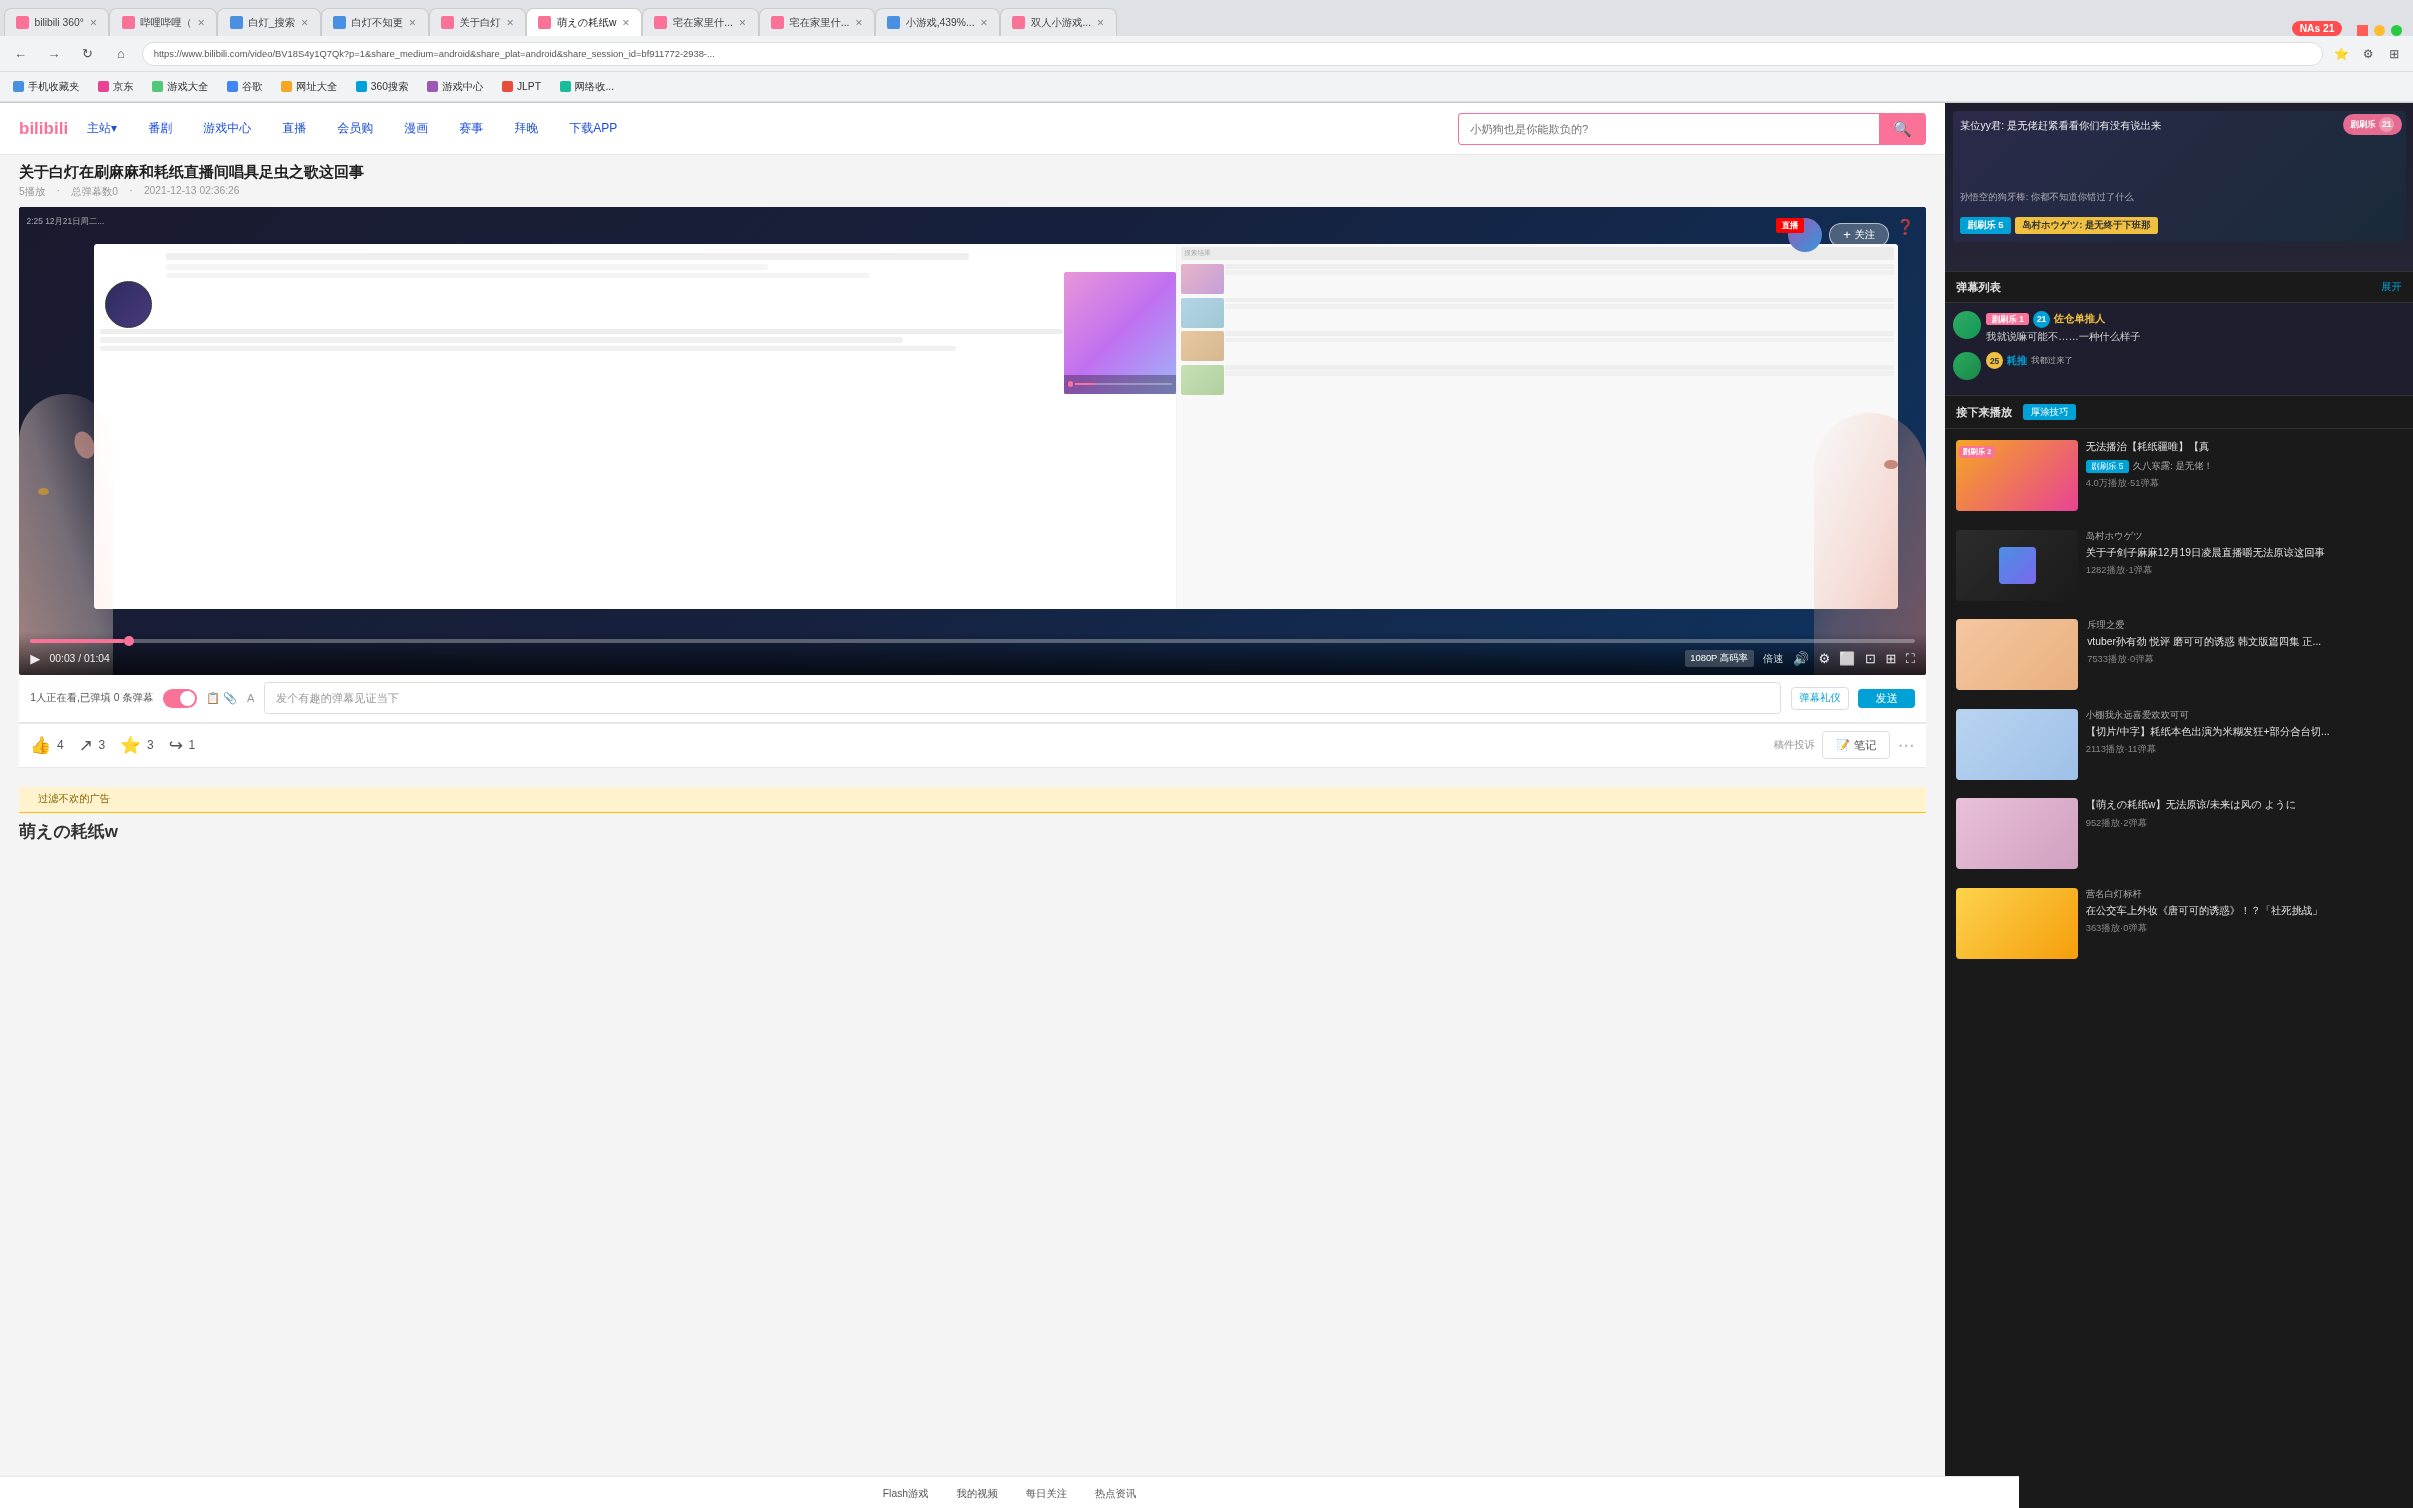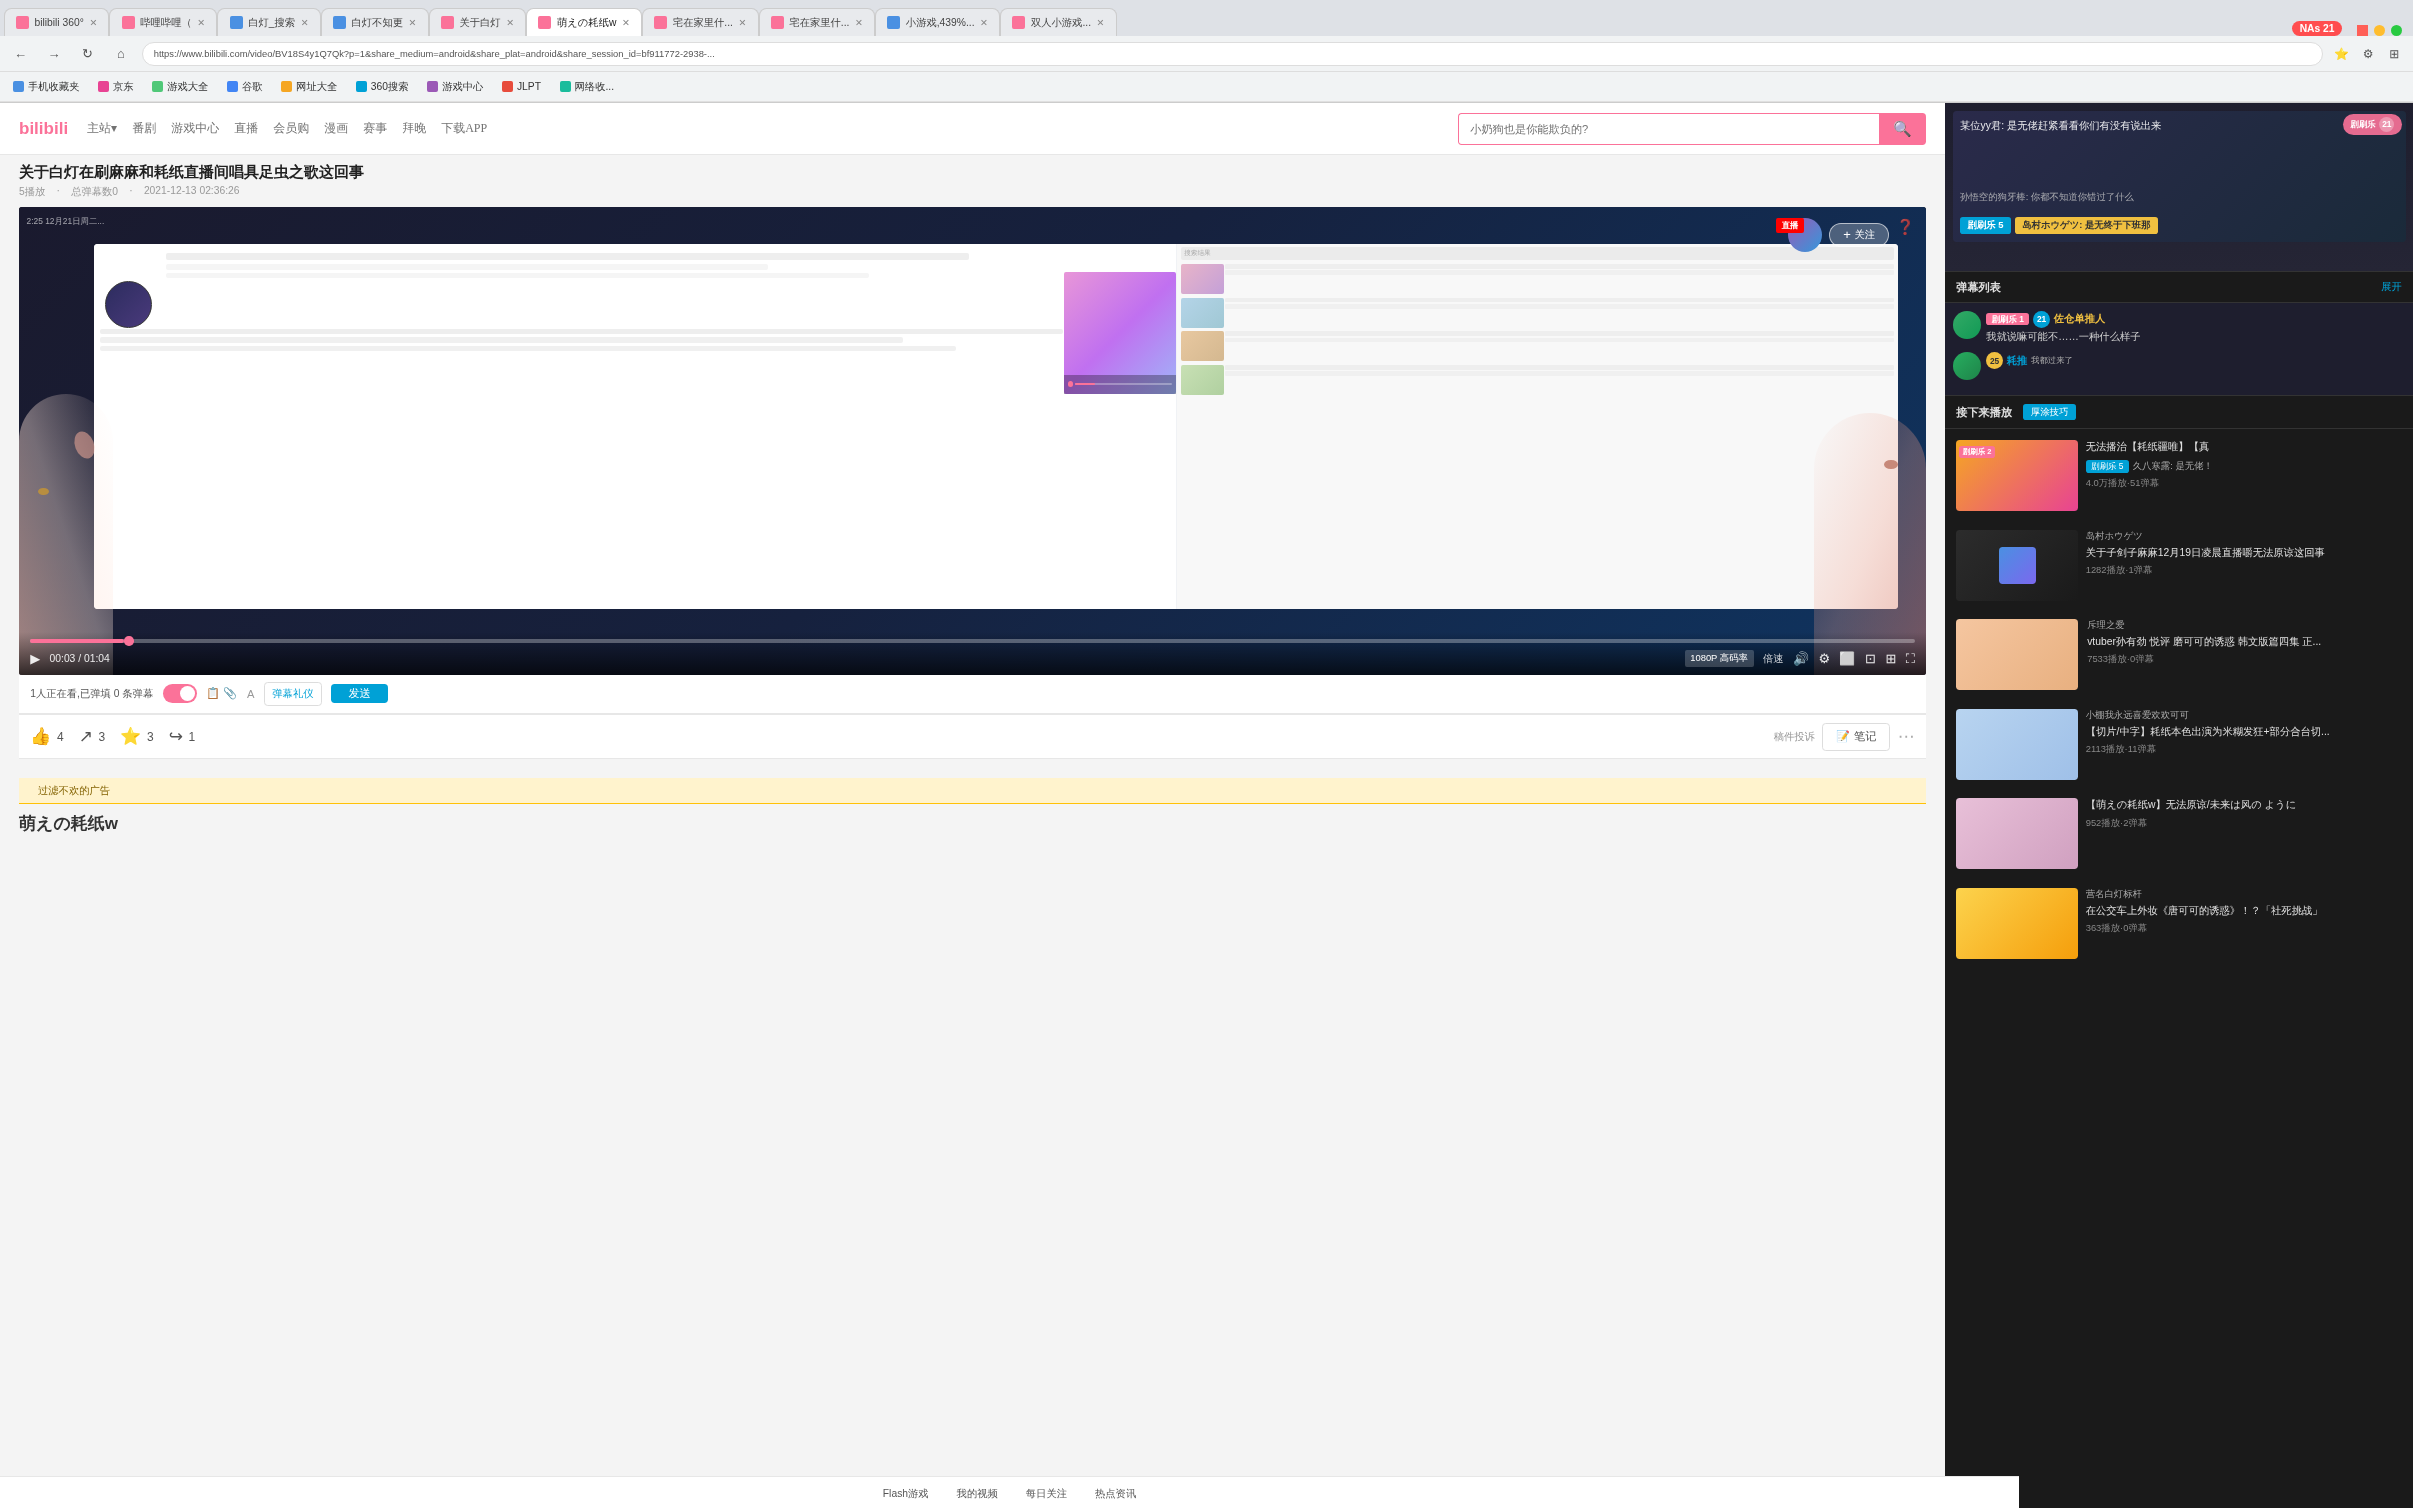--- a/index.html
+++ b/index.html
@@ -23,21 +23,21 @@
     .bookmarks-bar { height: 30px; background: #f1f3f4; border-bottom: 0.9px solid #e0e0e0; display: flex; align-items: center; padding: 0 7.5px; gap: 7.5px; font-size: 10.3px; color: #333; overflow: hidden; }
     .bookmark-item { display: flex; align-items: center; gap: 3.7px; padding: 1.9px 5.6px; border-radius: 3.7px; white-space: nowrap; cursor: pointer; }
     .bk-icon { width: 11.2px; height: 11.2px; border-radius: 1.9px; display: inline-block; flex-shrink: 0; }
     
     
     .bilibili-page { flex: 1; background: #f4f4f4; overflow: hidden; }
     
     
     .bili-header { background: #fff; padding: 0 19px; height: 52px; display: flex; align-items: center; gap: 19px; border-bottom: 0.9px solid #e7e7e7; }
     .bili-logo { color: #fb7299; font-weight: bold; font-size: 17px; }
-    .bili-nav { display: flex; gap: 15px; font-size: 12px; color: #737373; font-family: Liberation Serif, serif; }
+    .bili-nav { display: flex; gap: 31px; font-size: 12px; color: #1d4ed8; }
     .bili-nav span { cursor: pointer; }
     .bili-search { flex: 1; display: flex; align-items: center; max-width: 468px; margin-left: auto; }
     .bili-search input { flex: 1; height: 32px; border: 1.9px solid #fb7299; border-right: none; border-radius: 3.7px 0 0 3.7px; padding: 0 11.2px; font-size: 11.2px; outline: none; }
     .bili-search-btn { width: 47px; height: 32px; background: #fb7299; border: none; border-radius: 0 3.7px 3.7px 0; color: #fff; font-size: 13px; cursor: pointer; display: flex; align-items: center; justify-content: center; }
     
     
     .video-player { width: 100%; background: #000; position: relative; border-radius: 3px; overflow: hidden; }
     .video-inner { width: 100%; height: 468px; background: linear-gradient(135deg, #1a1a2e 0%, #16213e 50%, #0f3460 100%); position: relative; display: flex; align-items: center; justify-content: center; overflow: hidden; }
     
     
@@ -347,20 +347,23 @@
           </div>
 
           <div style="background:#fff; padding:7.5px 11.2px; display:flex; align-items:center; gap:9.4px; border-bottom:0.9px solid #e7e7e7;">
             <span style="font-size:10.3px; color:#555;">1人正在看,已弹填 0 条弹幕</span>
             <div class="danmu-toggle"></div>
             <div style="display:flex;align-items:center;gap:3.7px;color:#888;font-size:11.2px;">
               <span>📋</span>
               <span>📎</span>
             </div>
             <span style="color:#999;font-size:11.2px;">A</span>
+            <div class="danmu-input" style="flex:1;height:32px;border:0.9px solid #ddd;border-radius:3.7px;padding:0 11.2px;font-size:11.2px;color:#999;">
+              <span>发个有趣的弹幕见证当下</span>
+            </div>
             <span style="font-size:10.3px;color:#00a1d6;cursor:pointer;border:0.9px solid #ddd;padding:3.7px 7.5px;border-radius:3.7px;">弹幕礼仪</span>
             <button class="send-btn" style="background:#00a1d6;color:#fff;border:none;padding:2px 17px;border-radius:3.7px;font-size:11.2px;cursor:pointer;">发送</button>
           </div>
 
           <div class="interaction-bar" style="background:#fff; padding:7.5px 11.2px; display:flex; align-items:center; gap:15px;">
             <div class="interact-btn">
               <span class="interact-icon">👍</span>
               <span>4</span>
             </div>
             <div class="interact-btn">

